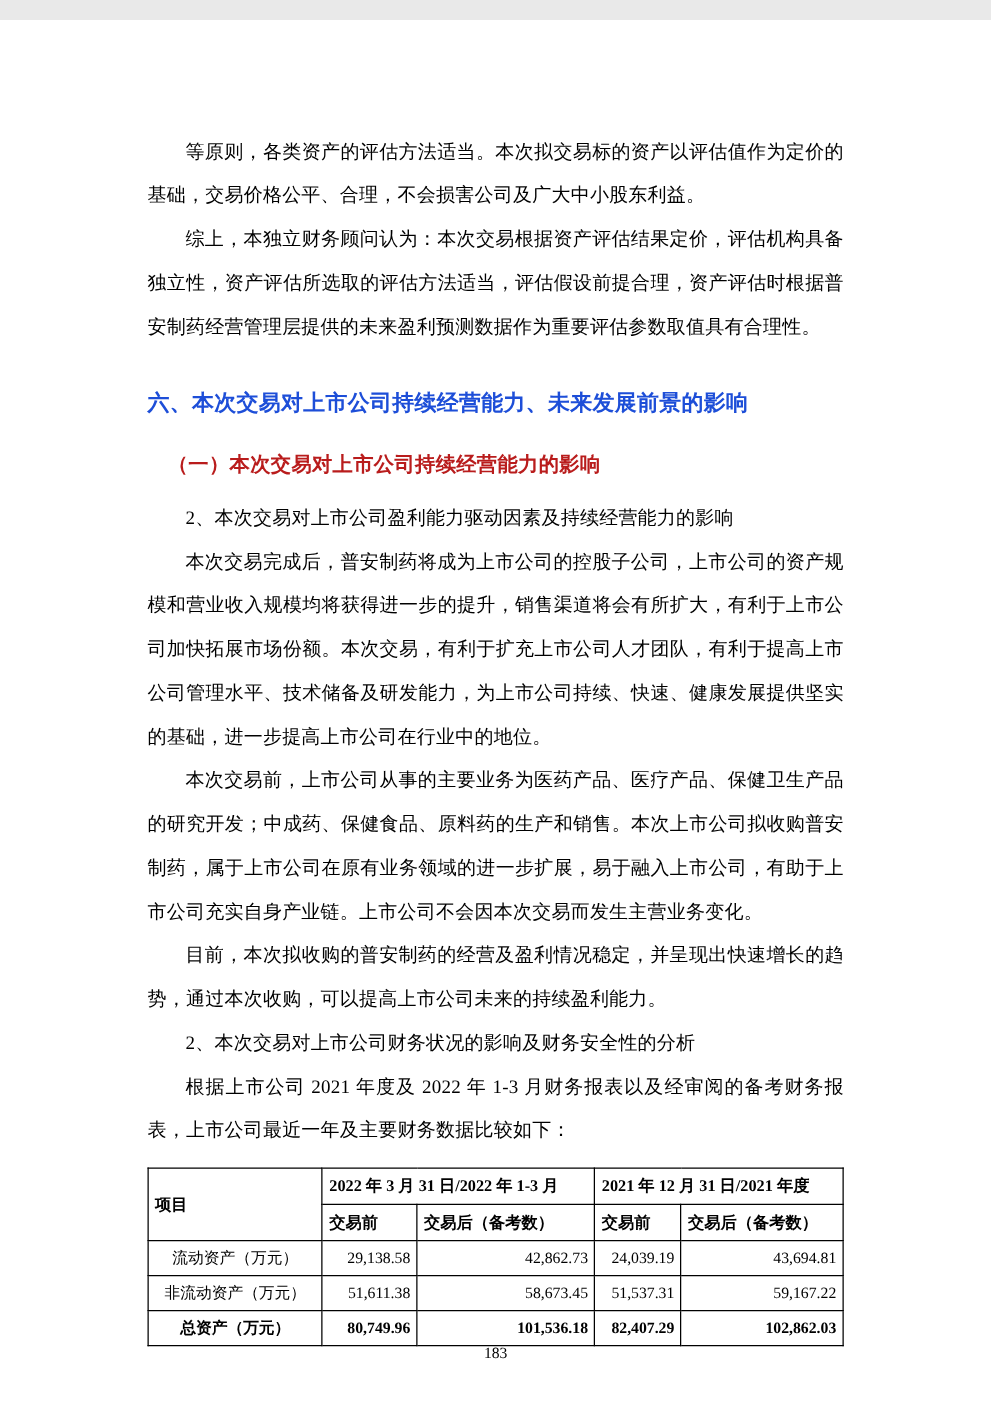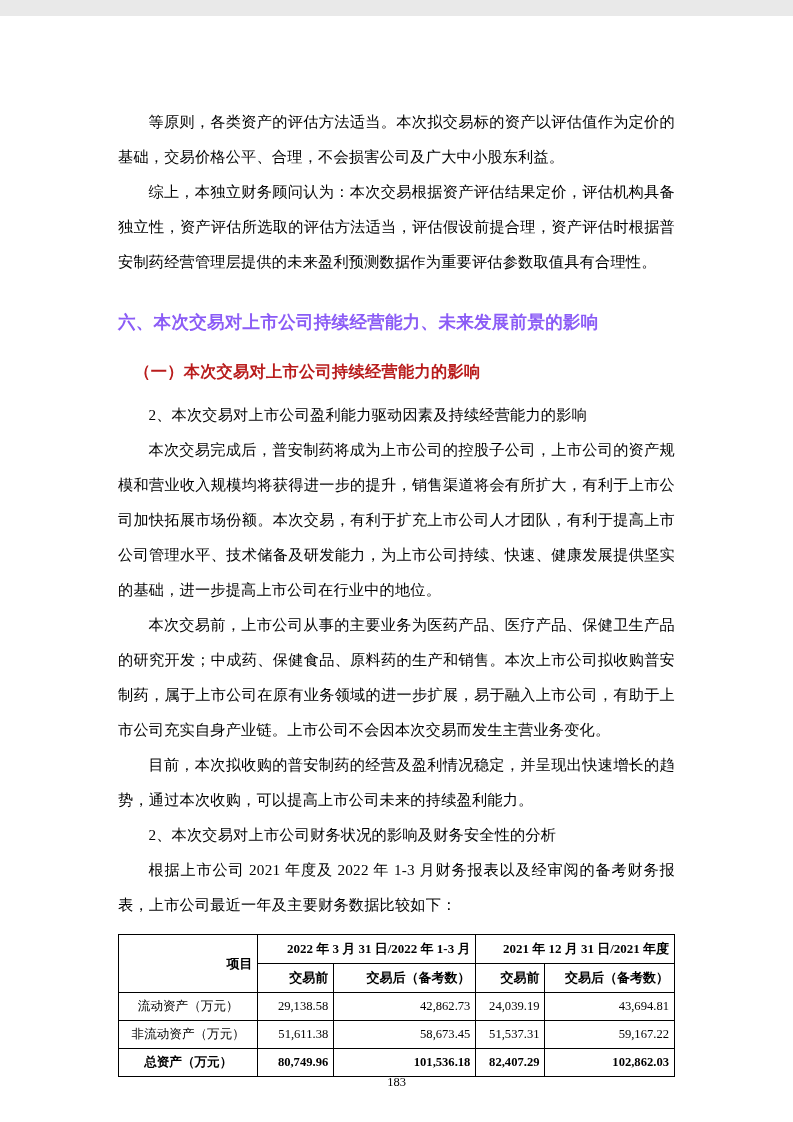--- a/index.html
+++ b/index.html
@@ -33,21 +33,21 @@
     letter-spacing: 0.2px;
   }
   p.indent {
     text-indent: 2em;
   }
   h2.heading1 {
     font-size: 17.5px;
     font-weight: bold;
     margin: 26px 0 10px 0;
     line-height: 34px;
-    color: #8b5cf6;
+    color: #1d4ed8;
     letter-spacing: 0.3px;
   }
   h3.heading2 {
     font-size: 16.2px;
     font-weight: bold;
     margin: 16px 0 8px 0;
     line-height: 34px;
     color: #b91c1c;
     text-indent: 1em;
     letter-spacing: 0.3px;
@@ -65,21 +65,21 @@
     margin-top: 12px;
     font-size: 12.6px;
     font-family: "Liberation Serif", "DejaVu Serif", serif;
   }
   table.fin th, table.fin td {
     border: 1px solid #000;
     padding: 4px 5px;
     color: #000;
   }
   table.fin thead th {
-    text-align: right;
+    text-align: left;
     font-weight: bold;
     font-size: 13px;
     line-height: 20px;
   }
   table.fin tbody td {
     line-height: 19px;
   }
   td.rowlabel {
     text-align: center;
     white-space: nowrap;

